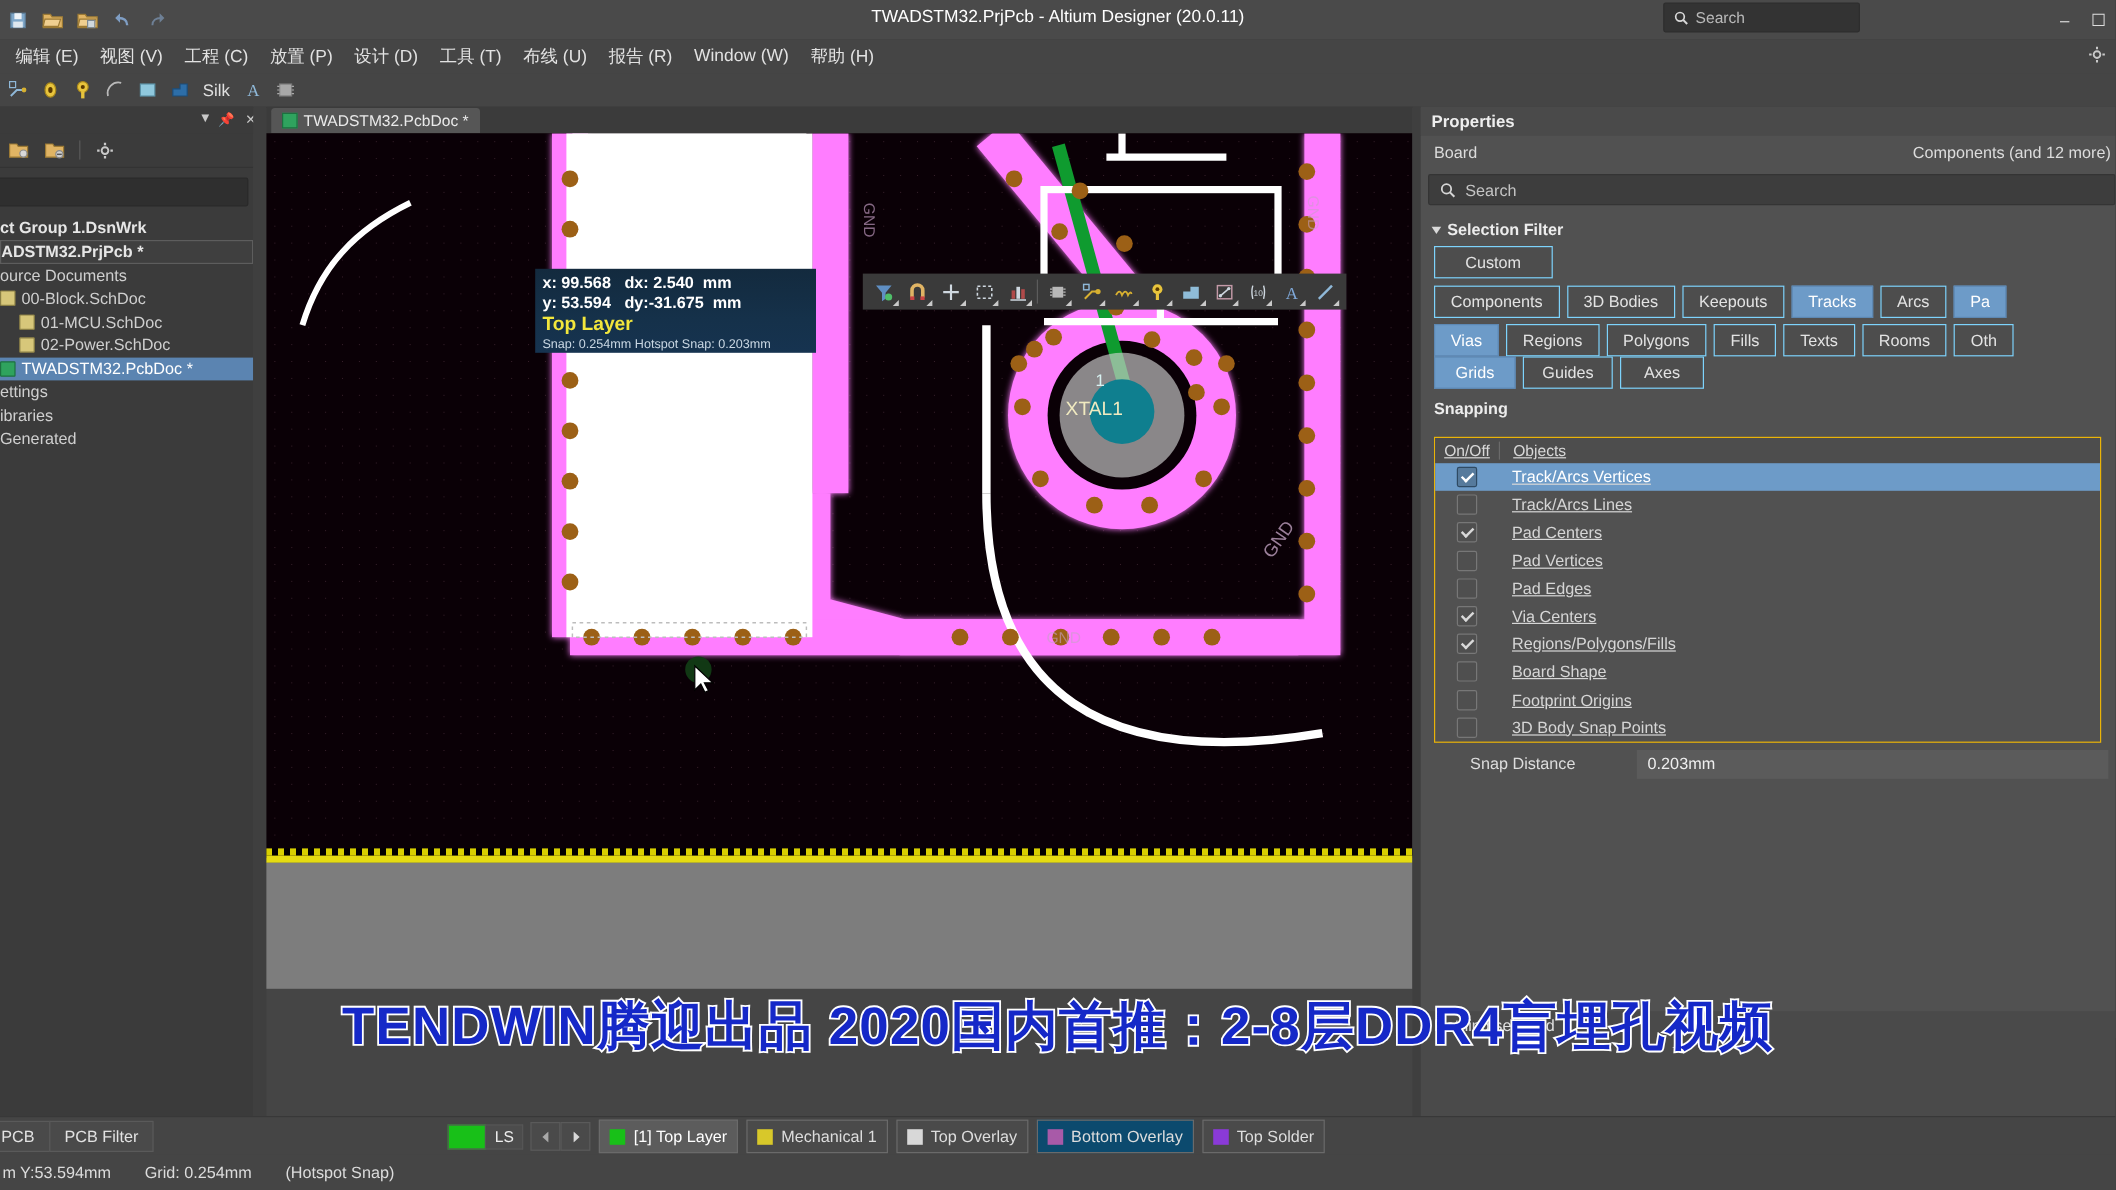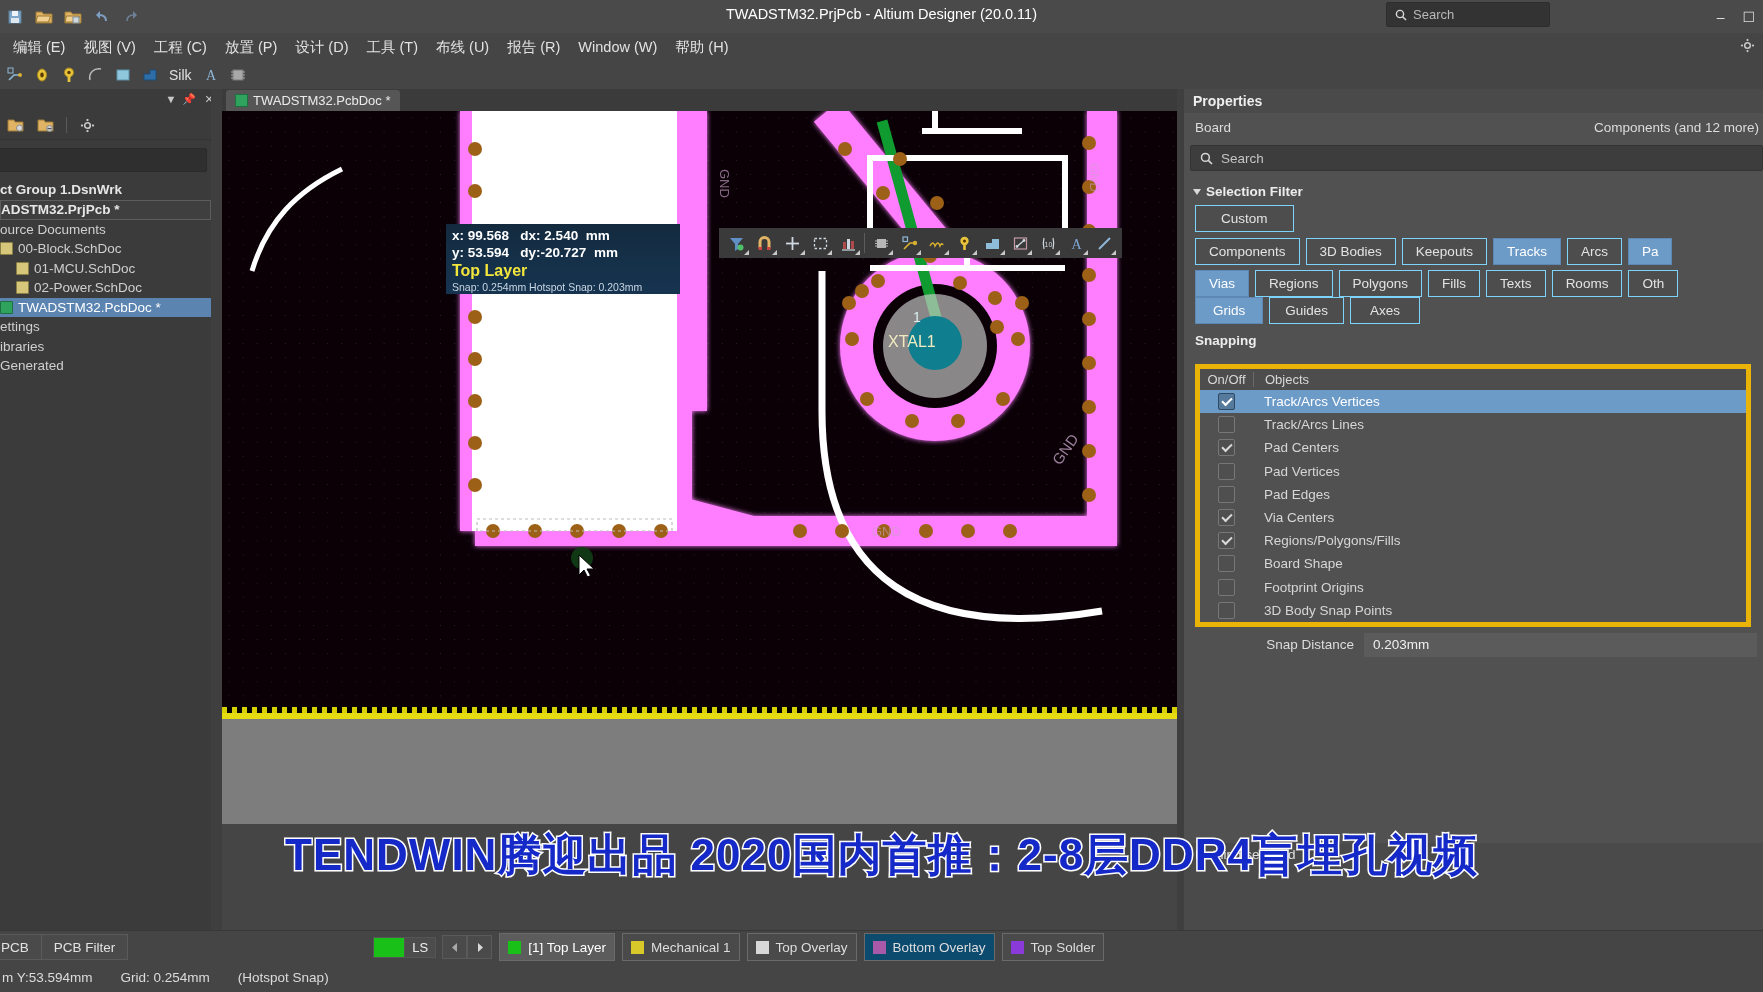--- a/index.html
+++ b/index.html
@@ -74,34 +74,34 @@
   .psearch .ph{font-size:13.5px;color:#c4c4c4;}
   .secthead{display:flex;align-items:center;gap:6px;margin:13px 0 6px 10px;font-size:13.5px;font-weight:bold;color:#ececec;}
   .tri{width:0;height:0;border-top:4.5px solid transparent;border-bottom:4.5px solid transparent;border-left:6px solid #d9d9d9;transform:rotate(90deg);}
   .chips{display:flex;flex-wrap:nowrap;gap:6px;margin-left:11px;}
   .chip2{height:25px;padding:0 13px;display:flex;align-items:center;justify-content:center;border:1px solid #7dd3fc;border-radius:0;background:#4d4d4d;color:#e3e3e3;font-size:13.5px;white-space:nowrap;}
   .chip2.on{background:#6d9bc8;border-color:#5d88b3;color:#ffffff;}
   .sublabel{margin:9px 0 4px 11px;font-size:13.5px;font-weight:bold;color:#ececec;}
   .seg{margin-left:11px;display:flex;width:556px;height:25px;}
   .seg .sgi{flex:1;display:flex;align-items:center;justify-content:center;border:1px solid #6b6b6b;background:#4d4d4d;font-size:13.5px;color:#e3e3e3;}
   .seg .sgi.on{background:#6d9bc8;border-color:#5d88b3;color:#fff;}
-  .tbl{margin-left:11px;margin-top:16px;width:556px;border:5px solid #eab308;box-sizing:border-box;}
+  .tbl{margin-left:11px;margin-top:16px;width:556px;border:1px solid #eab308;box-sizing:border-box;text-decoration:underline;}
   .tbl .hd{display:flex;height:21px;align-items:center;font-size:13px;color:#d8d8d8;background:#4d4d4d;}
   .tbl .hd .c1{width:53px;text-align:center;border-right:1px solid #6a6a6a;}
   .tbl .hd .c2{padding-left:11px;}
   .tbl .tr{display:flex;height:23.2px;align-items:center;font-size:13.5px;color:#d6d6d6;}
   .tbl .tr.sel{background:#6d9bc8;color:#fff;}
   .tbl .tr .c1{width:53px;display:flex;align-items:center;justify-content:center;}
   .tbl .tr .c2{padding-left:11px;}
   .ckb{width:15px;height:15px;border:1px solid #777;background:#4f4f4f;border-radius:2px;display:flex;align-items:center;justify-content:center;}
   .ckb.on::after{content:"";width:8px;height:4px;border-left:2px solid #d9d9d9;border-bottom:2px solid #d9d9d9;transform:rotate(-45deg) translate(1px,-1px);}
   .tr.sel .ckb{border-color:#2f4a63;background:#567a9c;}
   .tr.sel .ckb.on::after{border-color:#ffffff;}
   .snaprow{display:flex;align-items:center;margin-top:6px;}
-  .snaprow .lbl{width:170px;text-align:right;padding-right:10px;font-size:13.5px;color:#ddd;}
+  .snaprow .lbl{width:170px;text-align:center;padding-right:10px;font-size:13.5px;color:#ddd;}
   .snaprow .val{flex:1;margin-right:6px;height:24px;background:#5b5b5b;display:flex;align-items:center;padding-left:9px;font-size:13.5px;color:#efefef;}
   .nothing{position:absolute;left:0;top:754px;width:579px;height:22px;display:flex;align-items:center;padding-left:11px;font-size:13.5px;color:#e0e0e0;background:#4a4a4a;}
 
   
   .panelbar{position:absolute;left:0;top:930px;width:1763px;height:32px;background:#454545;border-top:1px solid #383838;display:flex;align-items:center;}
   .pbtn{height:24px;display:flex;align-items:center;padding:0 12px;border:1px solid #5a5a5a;background:#4a4a4a;font-size:13.5px;color:#e2e2e2;margin-left:-1px;}
   .lsgroup{display:flex;align-items:center;margin-left:245px;}
   .lsgreen{width:30px;height:19px;background:#18c018;border:1px solid #555;}
   .lslabel{height:19px;padding:0 7px;display:flex;align-items:center;background:#4c4c4c;border:1px solid #555;border-left:none;font-size:13px;color:#eee;}
   .arrowbtn{width:23px;height:22px;border:1px solid #5a5a5a;background:#4a4a4a;display:flex;align-items:center;justify-content:center;margin-left:6px;}
@@ -447,21 +447,21 @@
       <div class="l1">
         <span>x:</span>
         <span>99.568</span>
         &nbsp;&nbsp;<span>dx:</span>
         <span>2.540</span>
         &nbsp;<span>mm</span>
       </div>
       <div class="l2">
         <span>y:</span>
         <span>53.594</span>
-        &nbsp;&nbsp;<span>dy:</span><span>-20.727</span>
+        &nbsp;&nbsp;<span>dy:</span><span>-31.675</span>
         &nbsp;<span>mm</span>
       </div>
       <div class="lay">Top Layer</div>
       <div class="snp">Snap: 0.254mm  Hotspot Snap: 0.203mm</div>
     </div>
 
     <div style="position:absolute;left:691px;top:198px;font-size:14px;color:#d8f2f2;font-family:'Liberation Sans',sans-serif;">1</div>
     <div style="position:absolute;left:666px;top:222px;font-size:16px;color:#f0eac0;font-family:'Liberation Sans',sans-serif;">XTAL1</div>
 
     <div class="floatbar">

